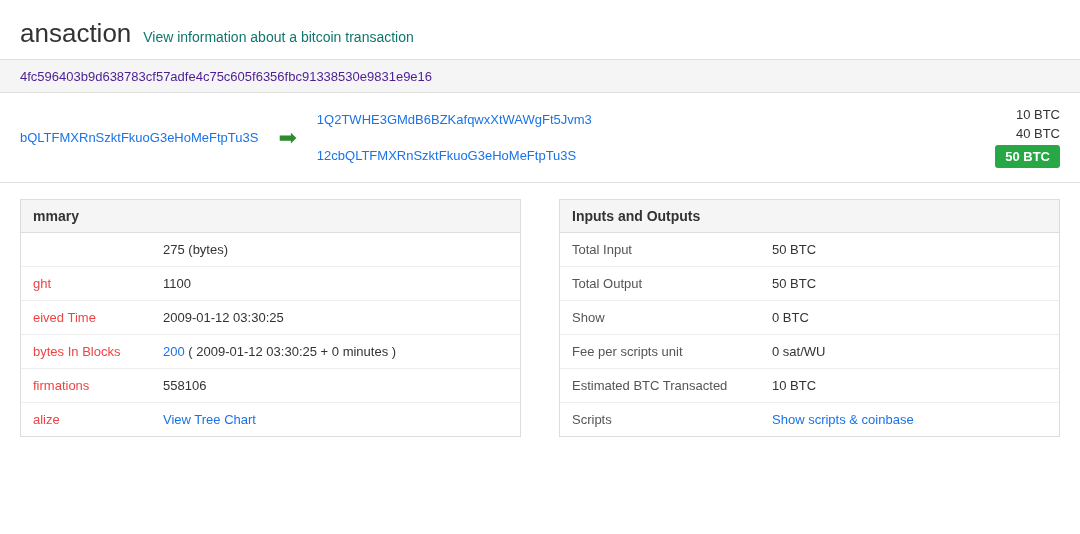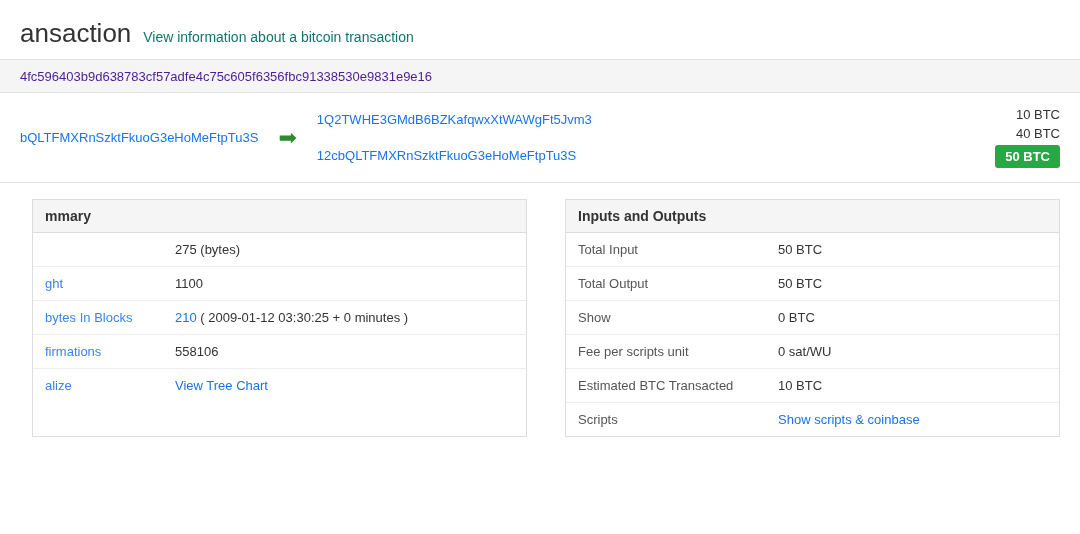--- a/index.html
+++ b/index.html
@@ -84,21 +84,21 @@
       padding: 4px 10px;
       border-radius: 3px;
       font-size: 13px;
       font-weight: bold;
       margin-left: auto;
     }
 
     .main-content {
       display: flex;
       gap: 18px;
-      padding: 0 20px 20px 32px;
+      padding: 0 20px 20px 20px;
       margin-top: 16px;
     }
 
     
     .summary-panel {
       flex: 1;
       border: 1px solid #ddd;
       margin-right: 20px;
     }
     .panel-title {
@@ -118,21 +118,21 @@
     }
     .summary-table tr:last-child {
       border-bottom: none;
     }
     .summary-table td {
       padding: 9px 12px;
       font-size: 13px;
       vertical-align: top;
     }
     .summary-table td:first-child {
-      color: #3b82f6;
+      color: #ef4444;
       width: 130px;
       margin-top: 43px;
     }
     .summary-table td:last-child {
       color: #333;
     }
     .link-blue {
       color: #1a73e8;
       text-decoration: none;
     }
@@ -201,23 +201,27 @@
       <tbody>
         <tr>
           <td></td>
           <td>275 (bytes)</td>
         </tr>
         <tr>
           <td>ght</td>
           <td>1100</td>
         </tr>
         <tr>
+          <td>eived Time</td>
+          <td>2009-01-12 03:30:25</td>
+        </tr>
+        <tr>
           <td>bytes In Blocks</td>
           <td>
-            <a href="#" class="link-blue">210</a><span> ( 2009-01-12 03:30:25 + 0 minutes )</span>
+            <a href="#" class="link-blue">200</a><span> ( 2009-01-12 03:30:25 + 0 minutes )</span>
           </td>
         </tr>
         <tr>
           <td>firmations</td>
           <td>558106</td>
         </tr>
         <tr>
           <td>alize</td>
           <td>
             <a href="#" class="link-blue">View Tree Chart</a>

